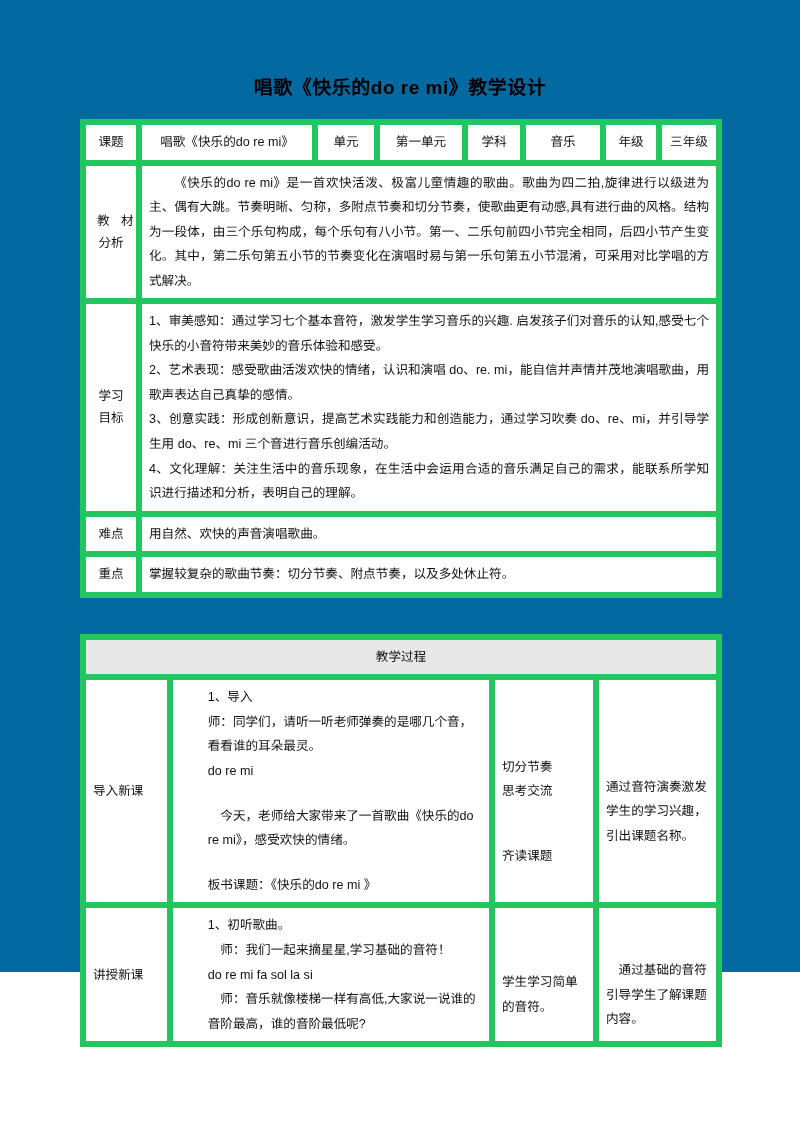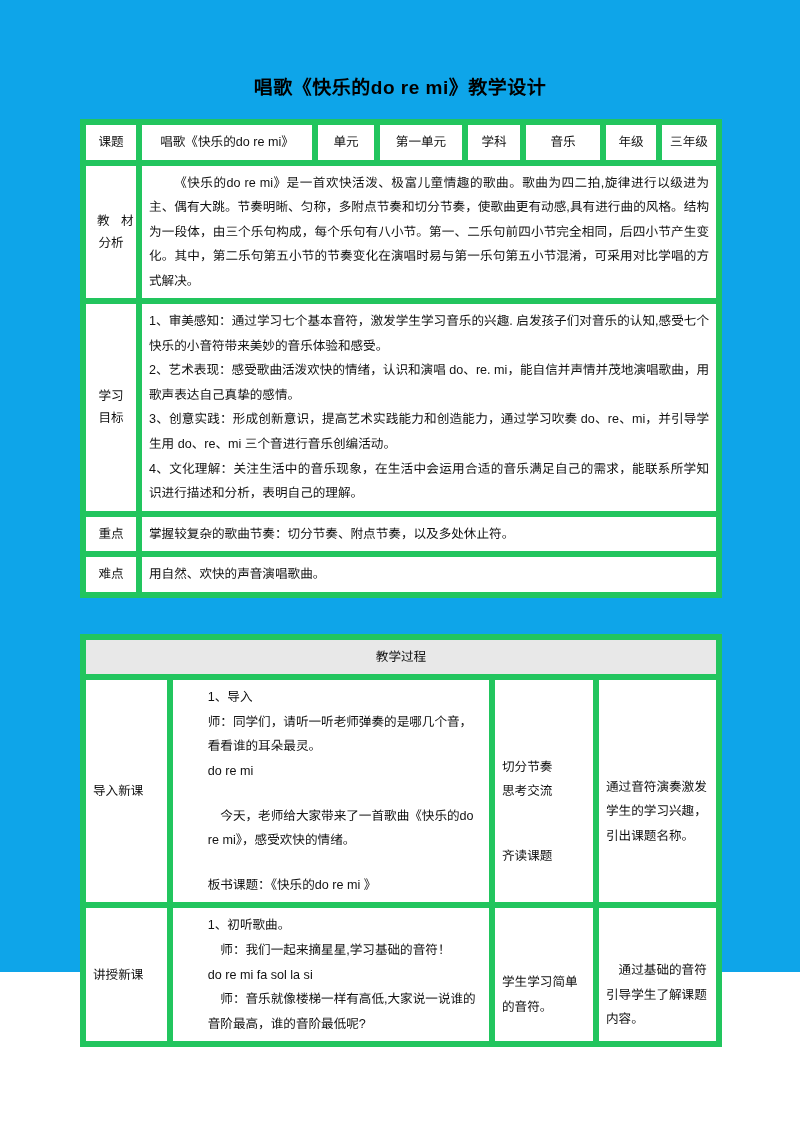--- a/index.html
+++ b/index.html
@@ -14,21 +14,21 @@
     font-family: "Liberation Sans", "DejaVu Sans", sans-serif;
     color: #111111;
     -webkit-font-smoothing: antialiased;
   }
   .page {
     position: relative;
     width: 800px;
     height: 972px;
     box-sizing: border-box;
     padding: 0 80px;
-    background: #0ea5e9;
+    background: #0369a1;
   }
   .doc-title {
     font-size: 19px;
     font-weight: bold;
     text-align: center;
     letter-spacing: 0.5px;
     margin: 0;
     padding-top: 72px;
     padding-bottom: 20px;
     color: #000;
@@ -155,27 +155,27 @@
         </td>
         <td colspan="7" class="c-body">
           <p>1、审美感知：通过学习七个基本音符，激发学生学习音乐的兴趣. 启发孩子们对音乐的认知,感受七个快乐的小音符带来美妙的音乐体验和感受。</p>
           <p>2、艺术表现：感受歌曲活泼欢快的情绪，认识和演唱 do、re. mi，能自信并声情并茂地演唱歌曲，用歌声表达自己真挚的感情。</p>
           <p>3、创意实践：形成创新意识，提高艺术实践能力和创造能力，通过学习吹奏 do、re、mi，并引导学生用 do、re、mi 三个音进行音乐创编活动。</p>
           <p>4、文化理解：关注生活中的音乐现象，在生活中会运用合适的音乐满足自己的需求，能联系所学知识进行描述和分析，表明自己的理解。</p>
         </td>
       </tr>
 
       <tr class="row-h">
+        <td class="c-label">难点</td>
+        <td colspan="7">用自然、欢快的声音演唱歌曲。</td>
+      </tr>
+
+      <tr class="row-h">
         <td class="c-label">重点</td>
         <td colspan="7">掌握较复杂的歌曲节奏：切分节奏、附点节奏，以及多处休止符。</td>
-      </tr>
-
-      <tr class="row-h">
-        <td class="c-label">难点</td>
-        <td colspan="7">用自然、欢快的声音演唱歌曲。</td>
       </tr>
     </tbody>
   </table>
 
   <div class="gap"></div>
 
   <table class="grid">
     <colgroup>
       <col style="width:87px">
         <col style="width:322px">

